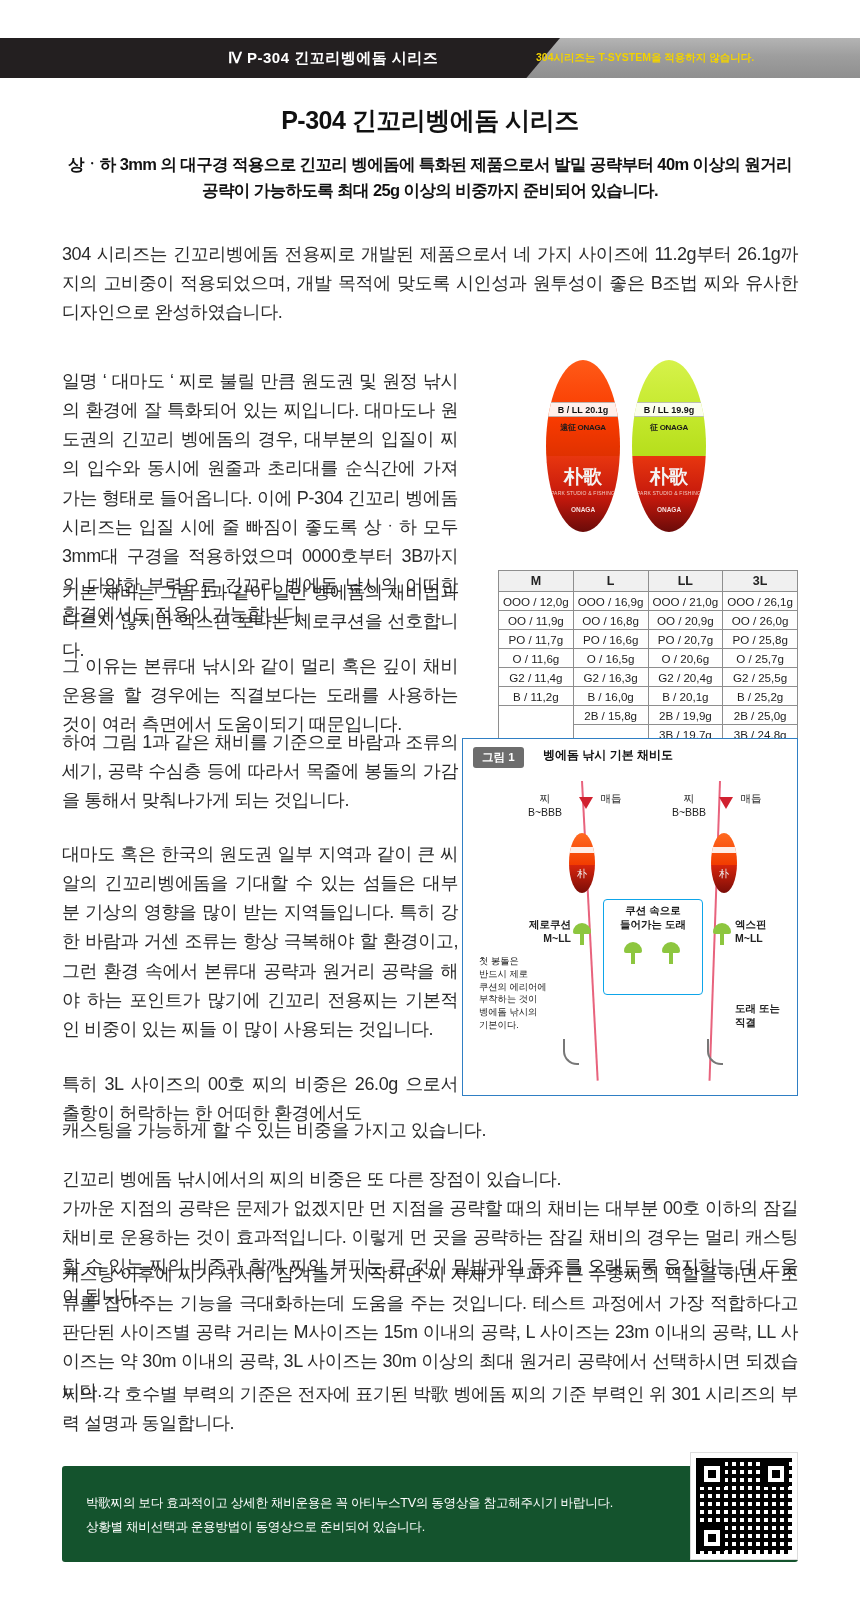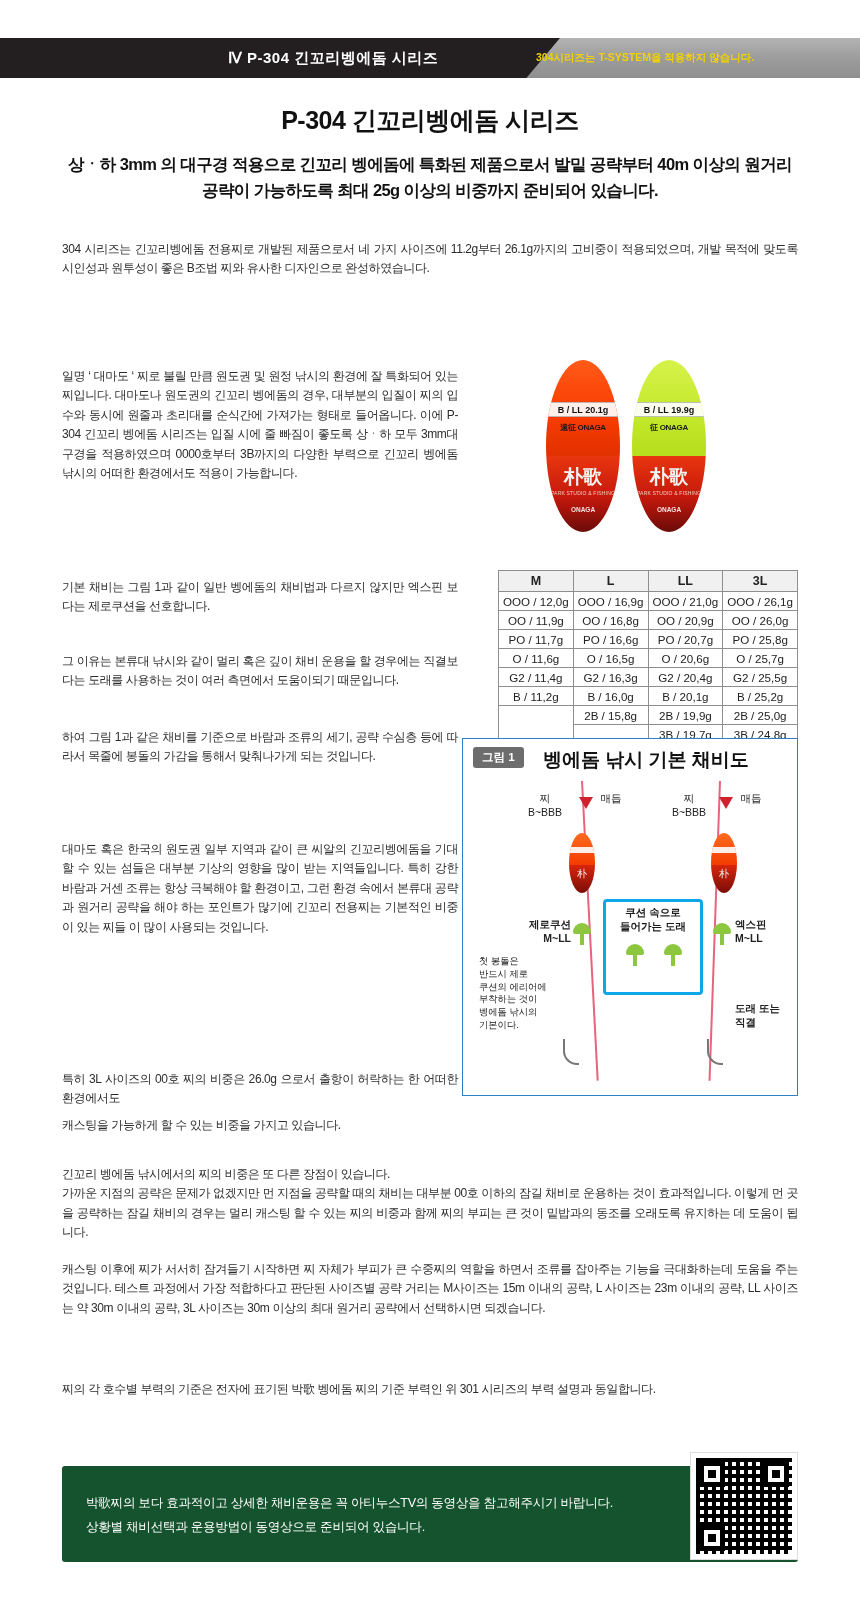--- a/index.html
+++ b/index.html
@@ -84,21 +84,21 @@
     font-size: 16.5px;
     font-weight: bold;
     line-height: 1.55;
     color: #111;
     letter-spacing: -0.6px;
   }
 
   
   .para {
     position: absolute;
-    font-size: 12px;
+    font-size: 18px;
     line-height: 1.62;
     color: #2b2b2b;
     letter-spacing: -0.4px;
     text-align: justify;
   }
   .p-intro { top: 240px; left: 62px; width: 736px; }
   .p-left-1 { top: 348px; left: 62px; width: 396px; text-align: justify; margin-top: 19px; }
   .p-left-2 { top: 578px; left: 62px; width: 396px; }
   .p-left-3 { top: 652px; left: 62px; width: 396px; }
   .p-left-4 { top: 728px; left: 62px; width: 396px; }
@@ -218,21 +218,21 @@
     background: #ffffff;
   }
   .dg-badge {
     position: absolute; top: 8px; left: 10px;
     background: #6d6d6d; color: #fff;
     font-size: 11.5px; font-weight: bold;
     padding: 3px 9px; border-radius: 3px;
   }
   .dg-title {
     position: absolute; top: 8px; left: 80px;
-    font-size: 19px; font-weight: bold; color: #111;
+    font-size: 12px; font-weight: bold; color: #111;
   }
   .dg-line {
     position: absolute;
     background: #e8637d;
     width: 2px;
   }
   .dg-float {
     position: absolute;
     width: 26px; height: 60px;
     border-radius: 13px / 30px;
@@ -252,21 +252,21 @@
   .dg-lab.left-al { text-align: left; }
   .dg-smalltxt {
     position:absolute;
     font-size: 9.3px;
     color:#222;
     line-height:1.38;
     text-align:left;
   }
   .dg-box {
     position: absolute;
-    border: 3px solid #0ea5e9;
+    border: 1px solid #0ea5e9;
     border-radius: 4px;
     background: #fff;
   }
   .dg-box-title {
     position:absolute;
     top: 4px; left: 0; right: 0;
     text-align:center;
     font-size: 10.5px;
     font-weight: bold;
     color: #1a1a1a;

